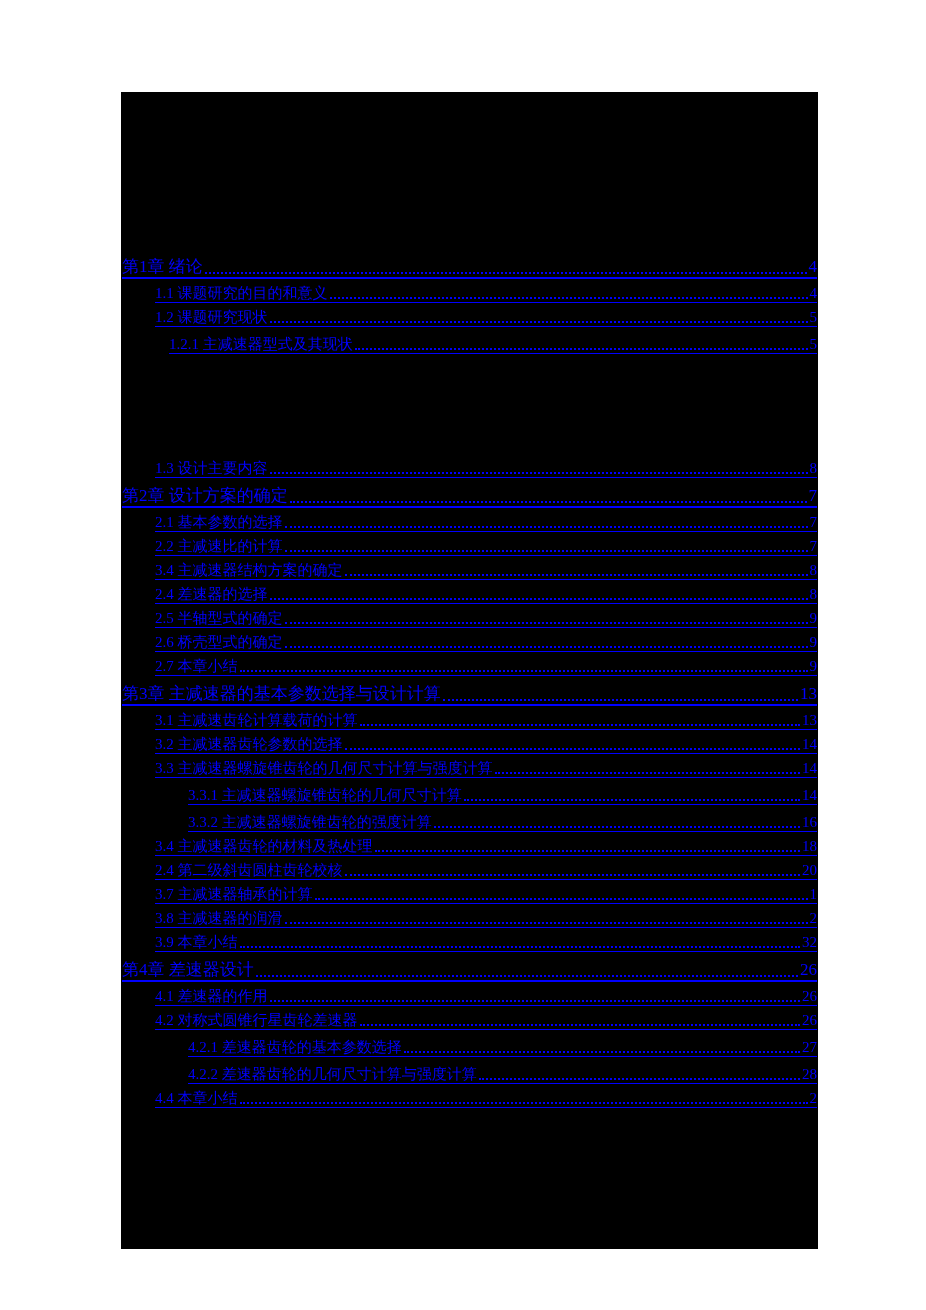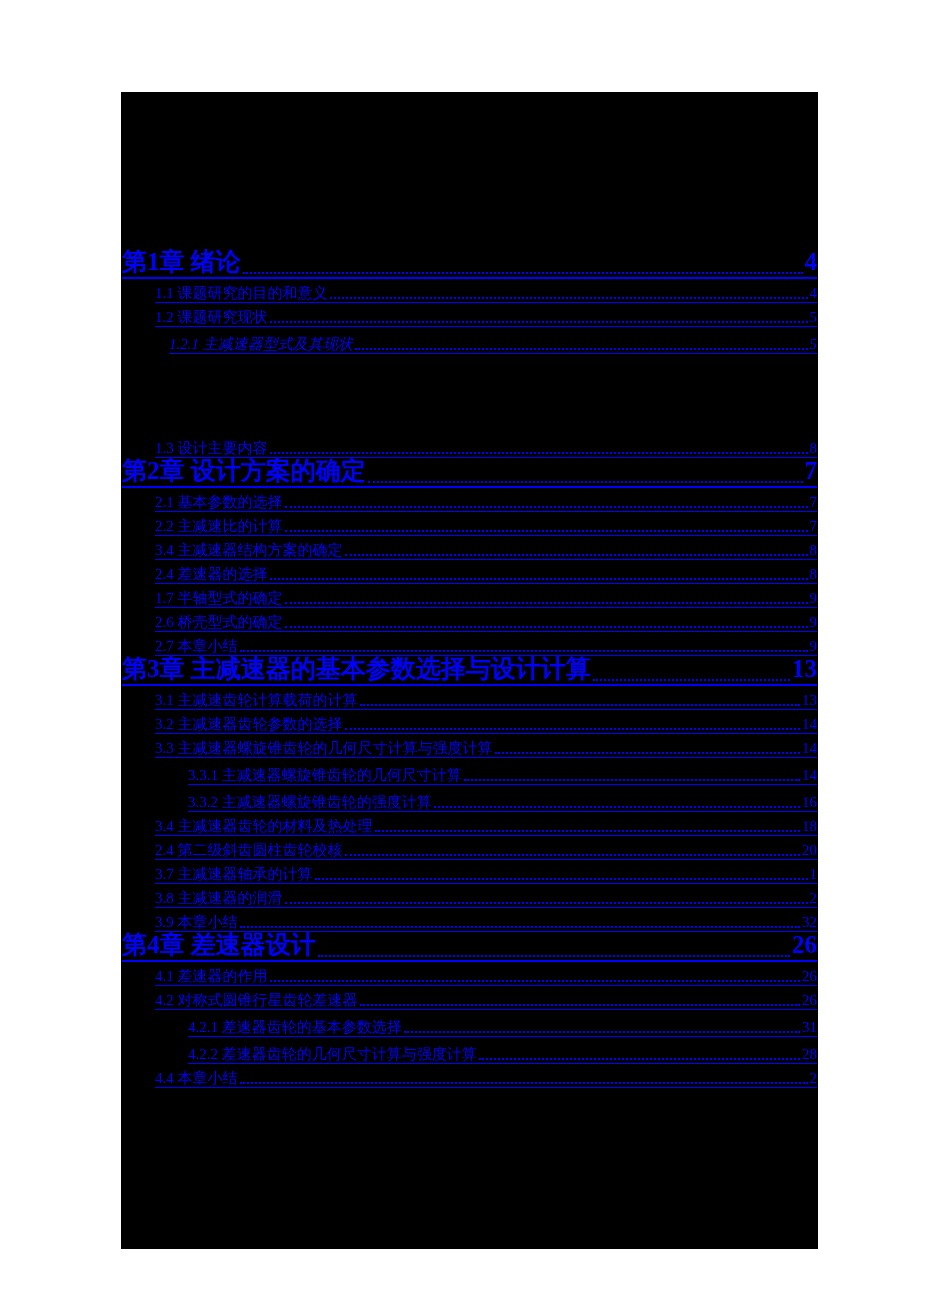--- a/index.html
+++ b/index.html
@@ -24,36 +24,36 @@
     padding-top:157px;
     color:var(--link);
   }
   .row{
     display:flex;align-items:flex-end;
     box-sizing:border-box;
     margin-right:1px;
     cursor:pointer;
   }
   .row.l1{
-    height:30px;font-size:25px;font-weight:bold;
+    height:30px;font-size:17px;font-weight:normal;
     border-bottom:2px solid var(--link);
     margin-left:1px;
   }
   .row.l2{
     height:24px;font-size:15px;
     border-bottom:1px solid var(--link);
     margin-left:34px;
   }
   .row.l3{
     height:27px;font-size:15px;
     border-bottom:1px solid var(--link);
     margin-left:48px;
   }
   .row.l3.deep{margin-left:67px;}
-  .row.gap-after{margin-bottom:80px;font-style:italic;}
+  .row.gap-after{margin-bottom:100px;}
   .title{white-space:nowrap;line-height:1.15;}
   .leader{
     flex:1;min-width:10px;
     border-bottom:2px dotted var(--link);
     margin:0 2px 3px 2px;
   }
   .page-num{white-space:nowrap;line-height:1.15;}
 </style>
 </head>
 <body>
@@ -104,21 +104,21 @@
     <span class="title">3.4 主减速器结构方案的确定</span>
     <span class="leader"></span>
     <span class="page-num">8</span>
   </div>
       <div class="row l2">
     <span class="title">2.4 差速器的选择</span>
     <span class="leader"></span>
     <span class="page-num">8</span>
   </div>
       <div class="row l2">
-    <span class="title">1.7 半轴型式的确定</span>
+    <span class="title">2.5 半轴型式的确定</span>
     <span class="leader"></span>
     <span class="page-num">9</span>
   </div>
       <div class="row l2">
     <span class="title">2.6 桥壳型式的确定</span>
     <span class="leader"></span>
     <span class="page-num">9</span>
   </div>
       <div class="row l2">
     <span class="title">2.7 本章小结</span>
@@ -191,21 +191,21 @@
     <span class="page-num">26</span>
   </div>
       <div class="row l2">
     <span class="title">4.2 对称式圆锥行星齿轮差速器</span>
     <span class="leader"></span>
     <span class="page-num">26</span>
   </div>
       <div class="row l3 deep">
     <span class="title">4.2.1 差速器齿轮的基本参数选择</span>
     <span class="leader"></span>
-    <span class="page-num">31</span>
+    <span class="page-num">27</span>
   </div>
       <div class="row l3 deep">
     <span class="title">4.2.2 差速器齿轮的几何尺寸计算与强度计算</span>
     <span class="leader"></span>
     <span class="page-num">28</span>
   </div>
       <div class="row l2">
     <span class="title">4.4 本章小结</span>
     <span class="leader"></span>
     <span class="page-num">2</span>

